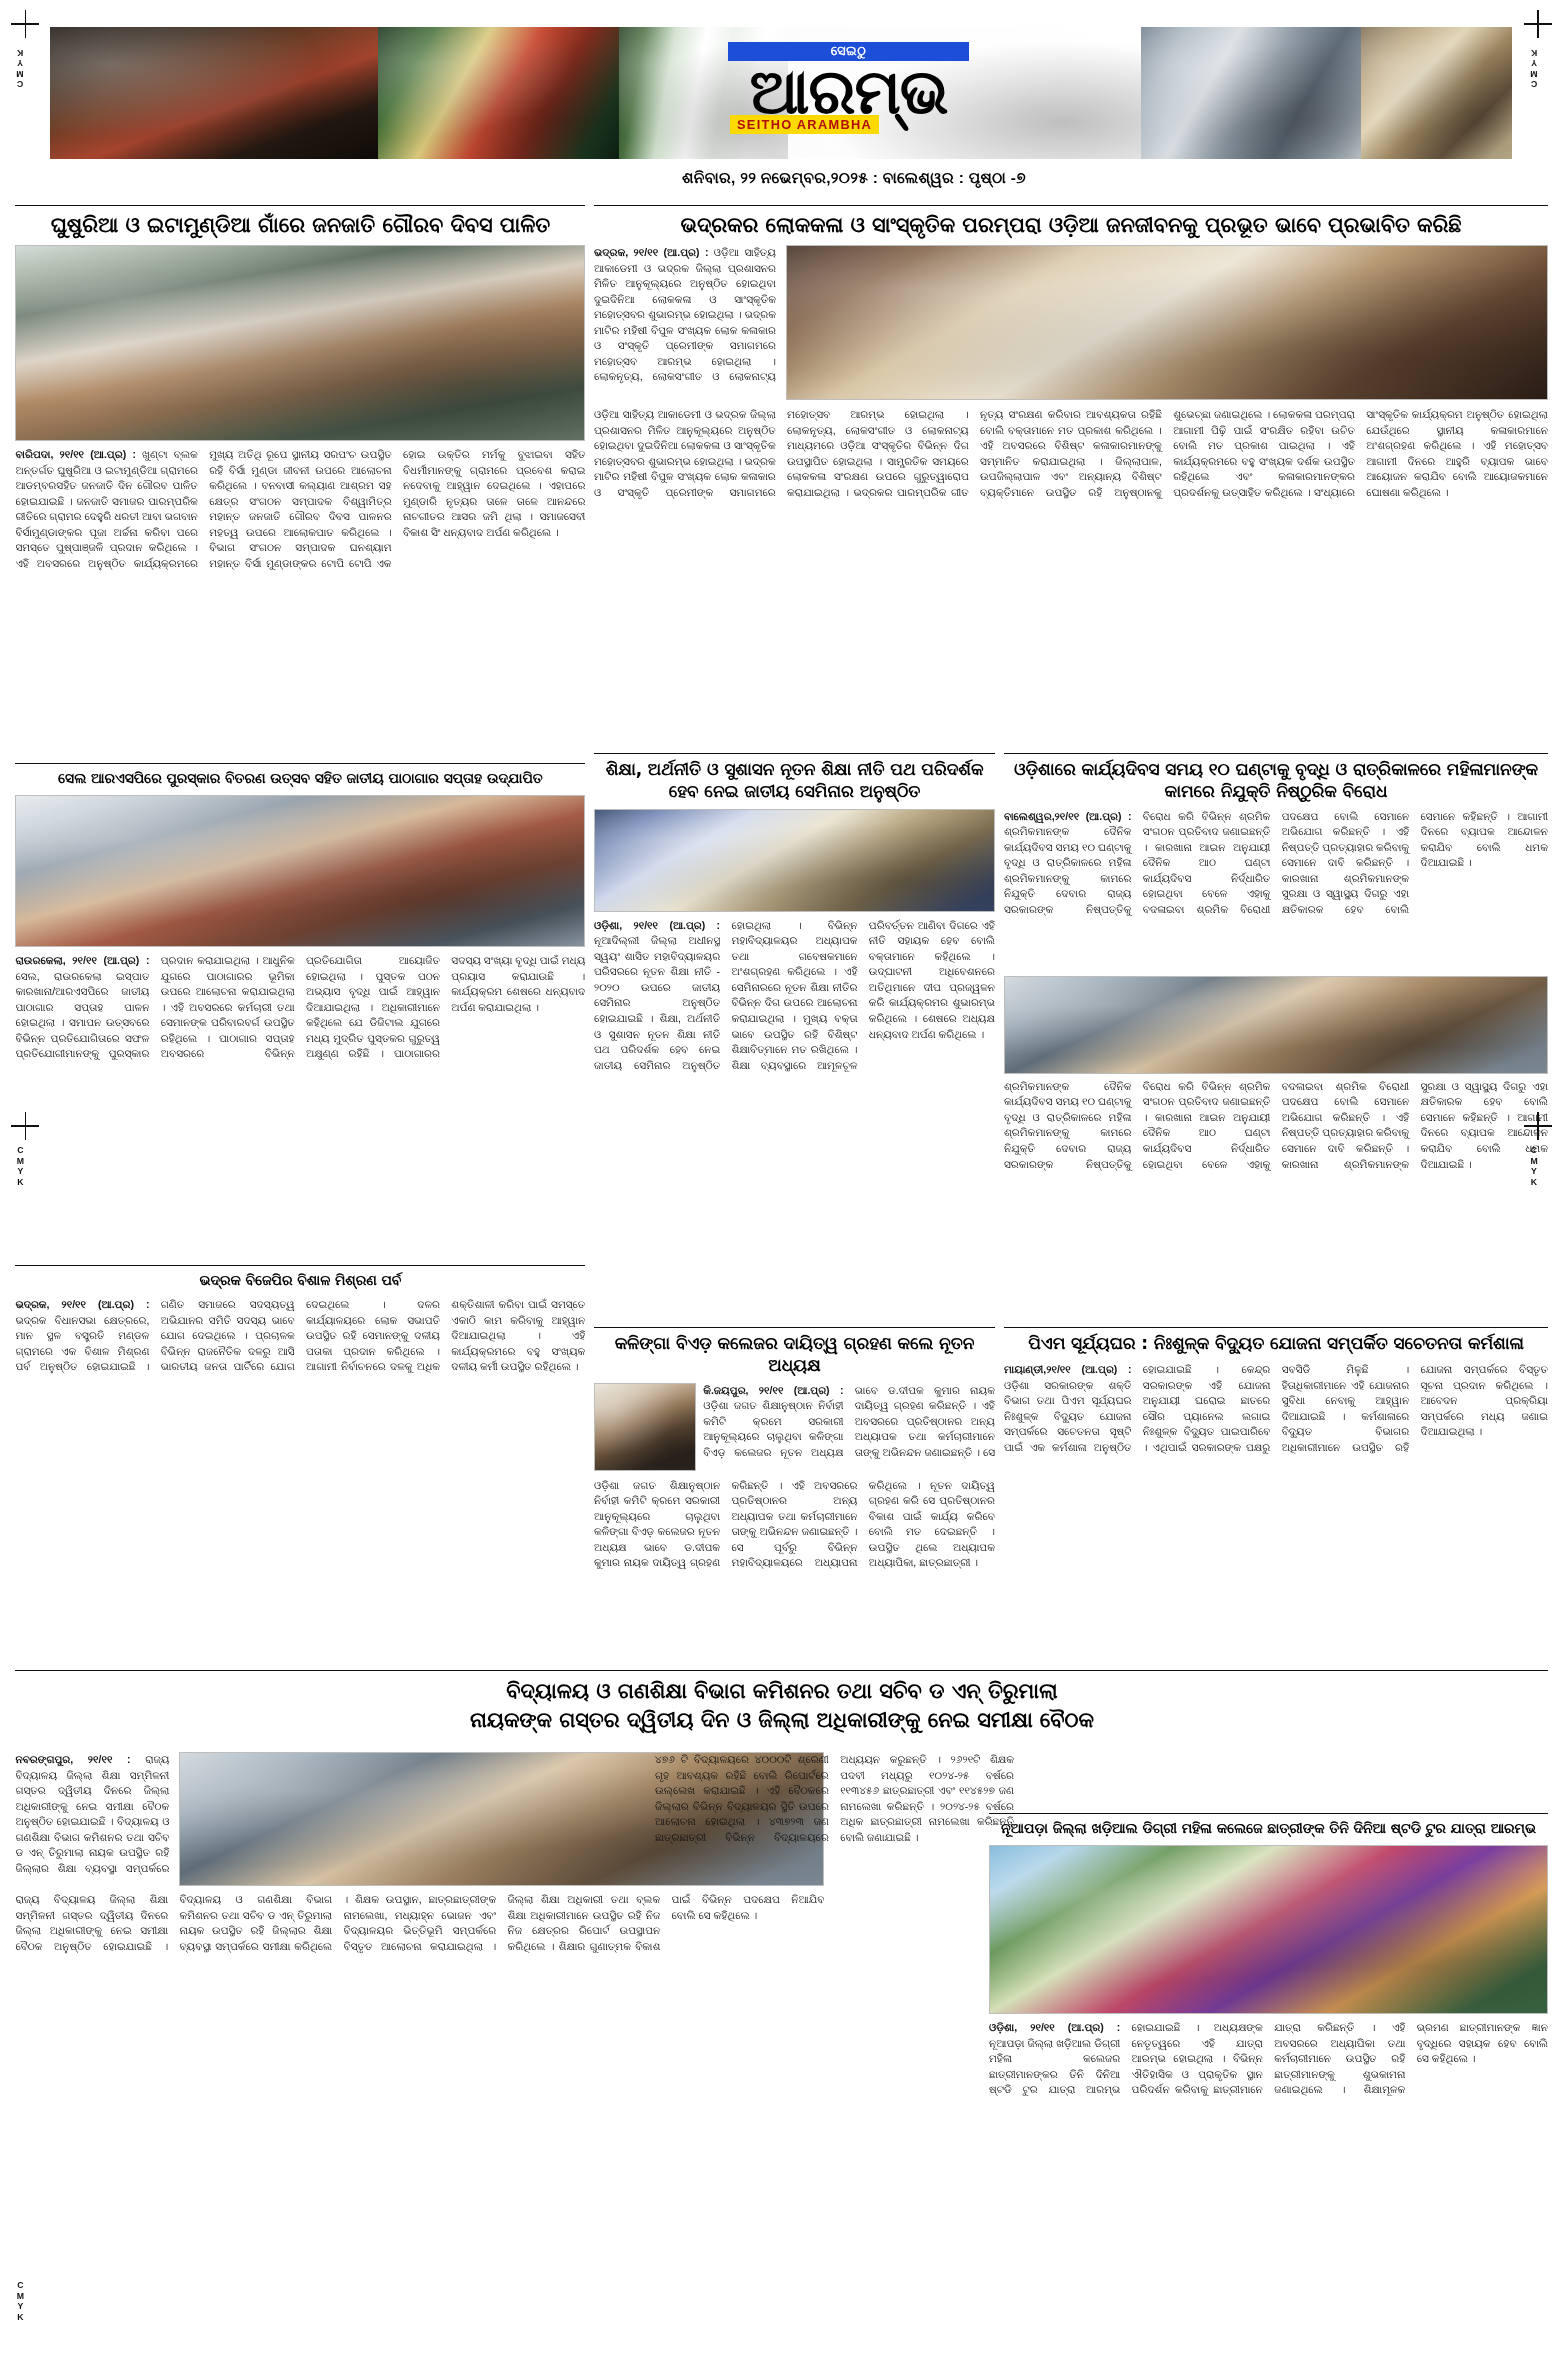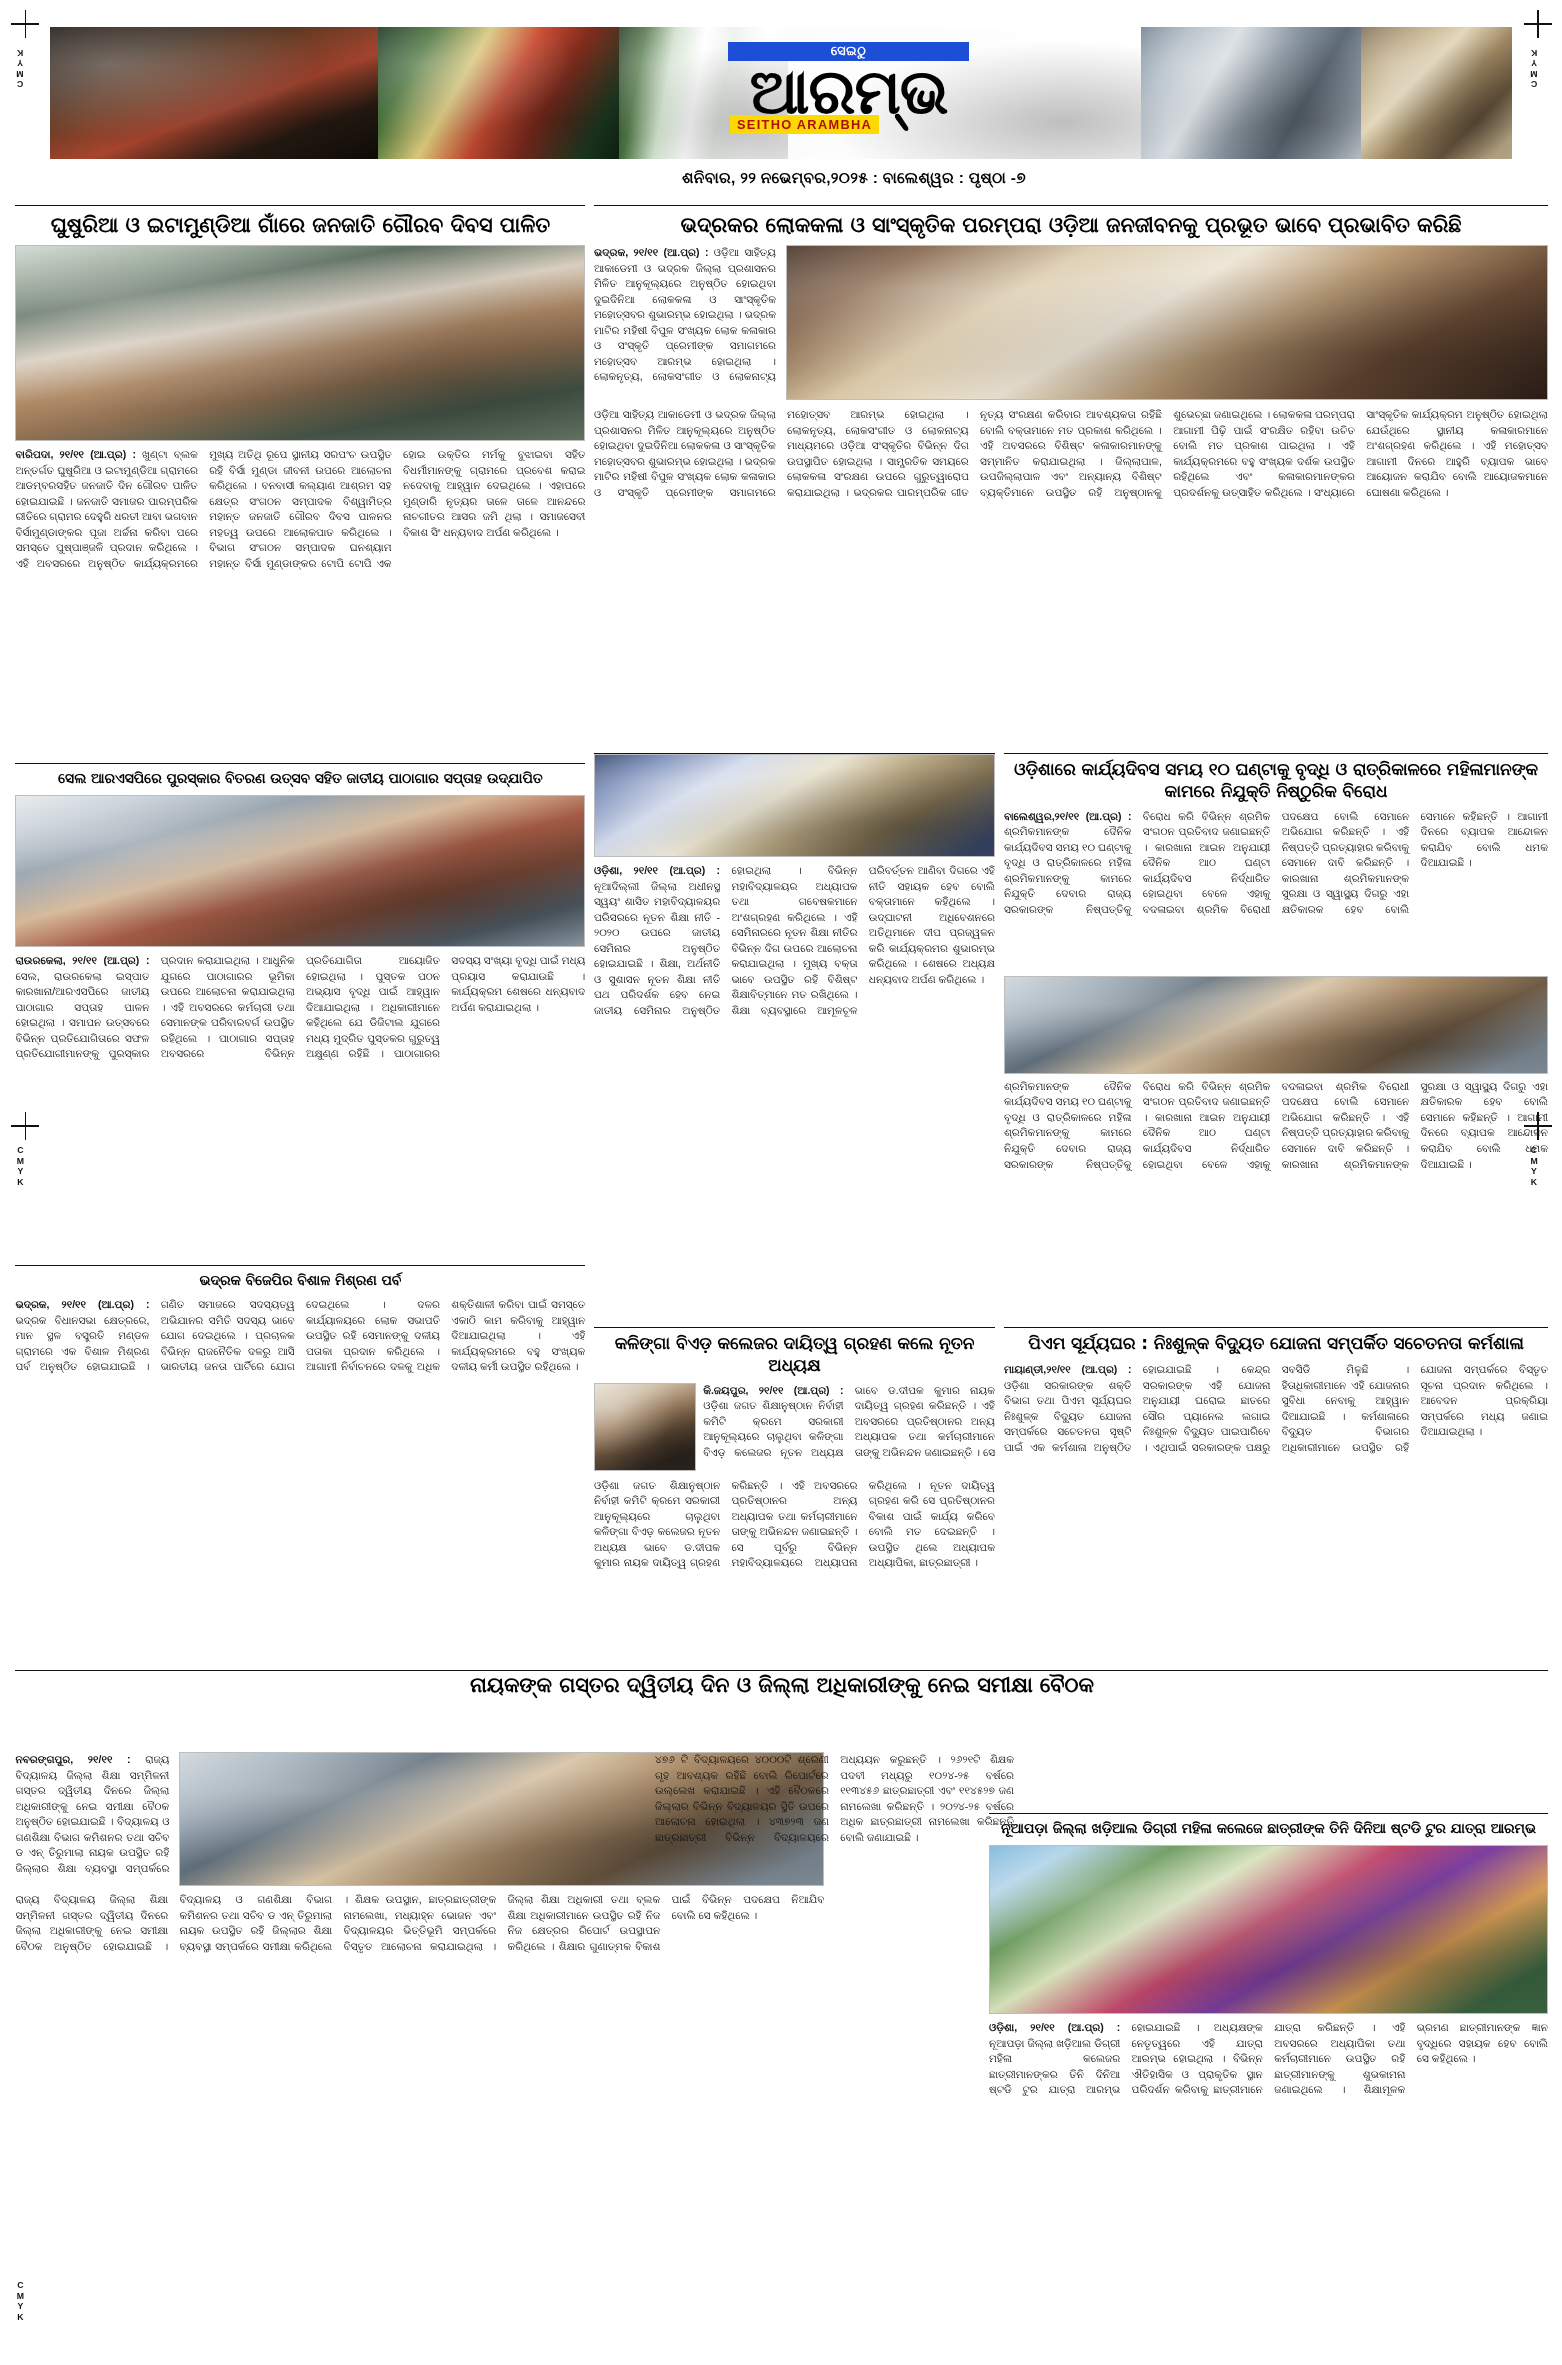--- a/index.html
+++ b/index.html
@@ -197,20 +197,21 @@
     <div class="hl hl-lg" style="padding:6.1px 2px 7.2px;">ସେଲ ଆରଏସପିରେ ପୁରସ୍କାର ବିତରଣ ଉତ୍ସବ ସହିତ ଜାତୀୟ ପାଠାଗାର ସପ୍ତାହ ଉଦ୍‌ଯାପିତ</div>
     <div class="imgbox ph p-group2" style="height:152px;"></div>
     <div class="body-cols" style="column-count:4; margin-top:6.1px; height:264px; overflow:hidden;">
       <p><span class="lead">ରାଉରକେଲା, ୨୧/୧୧ (ଆ.ପ୍ର) :</span>
          <span>ସେଲ, ରାଉରକେଲା ଇସ୍ପାତ କାରଖାନା/ଆରଏସପିରେ ଜାତୀୟ ପାଠାଗାର ସପ୍ତାହ ପାଳନ ହୋଇଥିଲା । ସମାପନ ଉତ୍ସବରେ ବିଭିନ୍ନ ପ୍ରତିଯୋଗିତାରେ ସଫଳ ପ୍ରତିଯୋଗୀମାନଙ୍କୁ ପୁରସ୍କାର ପ୍ରଦାନ କରାଯାଇଥିଲା । ଆଧୁନିକ ଯୁଗରେ ପାଠାଗାରର ଭୂମିକା ଉପରେ ଆଲୋଚନା କରାଯାଇଥିଲା । ଏହି ଅବସରରେ କର୍ମଚାରୀ ତଥା ସେମାନଙ୍କ ପରିବାରବର୍ଗ ଉପସ୍ଥିତ ରହିଥିଲେ । ପାଠାଗାର ସପ୍ତାହ ଅବସରରେ ବିଭିନ୍ନ ପ୍ରତିଯୋଗିତା ଆୟୋଜିତ ହୋଇଥିଲା । ପୁସ୍ତକ ପଠନ ଅଭ୍ୟାସ ବୃଦ୍ଧି ପାଇଁ ଆହ୍ୱାନ ଦିଆଯାଇଥିଲା । ଅଧିକାରୀମାନେ କହିଥିଲେ ଯେ ଡିଜିଟାଲ ଯୁଗରେ ମଧ୍ୟ ମୁଦ୍ରିତ ପୁସ୍ତକର ଗୁରୁତ୍ୱ ଅକ୍ଷୁଣ୍ଣ ରହିଛି । ପାଠାଗାରର ସଦସ୍ୟ ସଂଖ୍ୟା ବୃଦ୍ଧି ପାଇଁ ମଧ୍ୟ ପ୍ରୟାସ କରାଯାଉଛି । କାର୍ଯ୍ୟକ୍ରମ ଶେଷରେ ଧନ୍ୟବାଦ ଅର୍ପଣ କରାଯାଇଥିଲା ।</span></p>
     </div>
   </div>
 
   <div class="block" style="left:594px;top:753px;width:401px;">
     <div class="hr-thin"></div>
+    <div class="hl hl-md" style="padding:5.1px 1px 6.1px;">ଶିକ୍ଷା, ଅର୍ଥନୀତି ଓ ସୁଶାସନ ନୂତନ ଶିକ୍ଷା ନୀତି ପଥ ପରିଦର୍ଶକ ହେବ ନେଇ ଜାତୀୟ ସେମିନାର ଅନୁଷ୍ଠିତ</div>
     <div class="imgbox ph p-seminar" style="height:103px;"></div>
     <div class="body-cols" style="column-count:3; margin-top:6.1px; height:451px; overflow:hidden;">
       <p><span class="lead">ଓଡ଼ିଶା, ୨୧/୧୧ (ଆ.ପ୍ର) :</span>
          <span>ନୂଆଦିଲ୍ଲୀ ଜିଲ୍ଲା ଅଧୀନସ୍ଥ ସ୍ୱୟଂ ଶାସିତ ମହାବିଦ୍ୟାଳୟର ପରିସରରେ ନୂତନ ଶିକ୍ଷା ନୀତି - ୨୦୨୦ ଉପରେ ଜାତୀୟ ସେମିନାର ଅନୁଷ୍ଠିତ ହୋଇଯାଇଛି । ଶିକ୍ଷା, ଅର୍ଥନୀତି ଓ ସୁଶାସନ ନୂତନ ଶିକ୍ଷା ନୀତି ପଥ ପରିଦର୍ଶକ ହେବ ନେଇ ଜାତୀୟ ସେମିନାର ଅନୁଷ୍ଠିତ ହୋଇଥିଲା । ବିଭିନ୍ନ ମହାବିଦ୍ୟାଳୟର ଅଧ୍ୟାପକ ତଥା ଗବେଷକମାନେ ଅଂଶଗ୍ରହଣ କରିଥିଲେ । ଏହି ସେମିନାରରେ ନୂତନ ଶିକ୍ଷା ନୀତିର ବିଭିନ୍ନ ଦିଗ ଉପରେ ଆଲୋଚନା କରାଯାଇଥିଲା । ମୁଖ୍ୟ ବକ୍ତା ଭାବେ ଉପସ୍ଥିତ ରହି ବିଶିଷ୍ଟ ଶିକ୍ଷାବିତ୍‌ମାନେ ମତ ରଖିଥିଲେ । ଶିକ୍ଷା ବ୍ୟବସ୍ଥାରେ ଆମୂଳଚୂଳ ପରିବର୍ତ୍ତନ ଆଣିବା ଦିଗରେ ଏହି ନୀତି ସହାୟକ ହେବ ବୋଲି ବକ୍ତାମାନେ କହିଥିଲେ । ଉଦ୍‌ଘାଟନୀ ଅଧିବେଶନରେ ଅତିଥିମାନେ ଦୀପ ପ୍ରଜ୍ୱଳନ କରି କାର୍ଯ୍ୟକ୍ରମର ଶୁଭାରମ୍ଭ କରିଥିଲେ । ଶେଷରେ ଅଧ୍ୟକ୍ଷ ଧନ୍ୟବାଦ ଅର୍ପଣ କରିଥିଲେ ।</span></p>
     </div>
   </div>
 
   <div class="block" style="left:1004px;top:753px;width:544px;">
     <div class="hr-thin"></div>
     <div class="hl hl-md" style="padding:5.1px 1px 6.1px;">ଓଡ଼ିଶାରେ କାର୍ଯ୍ୟଦିବସ ସମୟ ୧୦ ଘଣ୍ଟାକୁ ବୃଦ୍ଧି ଓ ରାତ୍ରିକାଳରେ ମହିଳାମାନଙ୍କ କାମରେ ନିଯୁକ୍ତି ନିଷ୍ଠୁରିକ ବିରୋଧ</div>
@@ -256,20 +257,21 @@
     <div class="hr-thin"></div>
     <div class="hl hl-md" style="padding:5.1px 1px 7.2px;">ପିଏମ ସୂର୍ଯ୍ୟଘର : ନିଃଶୁଳ୍କ ବିଦ୍ୟୁତ ଯୋଜନା ସମ୍ପର୍କିତ ସଚେତନତା କର୍ମଶାଳା</div>
     <div class="body-cols" style="column-count:4; height:307px; overflow:hidden;">
       <p><span class="lead">ମାୟାଣ୍ଡୀ,୨୧/୧୧ (ଆ.ପ୍ର) :</span>
          <span>ଓଡ଼ିଶା ସରକାରଙ୍କ ଶକ୍ତି ବିଭାଗ ତଥା ପିଏମ ସୂର୍ଯ୍ୟଘର ନିଃଶୁଳ୍କ ବିଦ୍ୟୁତ ଯୋଜନା ସମ୍ପର୍କରେ ସଚେତନତା ସୃଷ୍ଟି ପାଇଁ ଏକ କର୍ମଶାଳା ଅନୁଷ୍ଠିତ ହୋଇଯାଇଛି । କେନ୍ଦ୍ର ସରକାରଙ୍କ ଏହି ଯୋଜନା ଅନୁଯାୟୀ ଘରୋଇ ଛାତରେ ସୌର ପ୍ୟାନେଲ ଲଗାଇ ନିଃଶୁଳ୍କ ବିଦ୍ୟୁତ ପାଇପାରିବେ । ଏଥିପାଇଁ ସରକାରଙ୍କ ପକ୍ଷରୁ ସବସିଡି ମିଳୁଛି । ହିତାଧିକାରୀମାନେ ଏହି ଯୋଜନାର ସୁବିଧା ନେବାକୁ ଆହ୍ୱାନ ଦିଆଯାଇଛି । କର୍ମଶାଳାରେ ବିଦ୍ୟୁତ ବିଭାଗର ଅଧିକାରୀମାନେ ଉପସ୍ଥିତ ରହି ଯୋଜନା ସମ୍ପର୍କରେ ବିସ୍ତୃତ ସୂଚନା ପ୍ରଦାନ କରିଥିଲେ । ଆବେଦନ ପ୍ରକ୍ରିୟା ସମ୍ପର୍କରେ ମଧ୍ୟ ଜଣାଇ ଦିଆଯାଇଥିଲା ।</span></p>
     </div>
   </div>
 
   <div class="block" style="left:15.4px;top:1670px;width:1533px;">
     <div class="hr-thin"></div>
+    <div class="hl hl-xl" style="padding:7.2px 2px 1px;">ବିଦ୍ୟାଳୟ ଓ ଗଣଶିକ୍ଷା ବିଭାଗ କମିଶନର ତଥା ସଚିବ ଡ ଏନ୍ ତିରୁମାଲା</div>
     <div class="hl hl-xl" style="padding:1px 2px 7.2px;">ନାୟକଙ୍କ ଗସ୍ତର ଦ୍ୱିତୀୟ ଦିନ ଓ ଜିଲ୍ଲା ଅଧିକାରୀଙ୍କୁ ନେଇ ସମୀକ୍ଷା ବୈଠକ</div>
   </div>
 
   <div class="block" style="left:15.4px;top:1752px;width:809px;">
     <div style="display:flex;gap:9.2px;">
       <div style="flex:0 0 154px;">
         <div class="body-cols" style="column-count:1;height:133px;overflow:hidden;">
           <p><span class="lead">ନବରଙ୍ଗପୁର, ୨୧/୧୧ :</span>
              <span>ରାଜ୍ୟ ବିଦ୍ୟାଳୟ ଜିଲ୍ଲା ଶିକ୍ଷା ସମ୍ମିଳନୀ ଗସ୍ତର ଦ୍ୱିତୀୟ ଦିନରେ ଜିଲ୍ଲା ଅଧିକାରୀଙ୍କୁ ନେଇ ସମୀକ୍ଷା ବୈଠକ ଅନୁଷ୍ଠିତ ହୋଇଯାଇଛି । ବିଦ୍ୟାଳୟ ଓ ଗଣଶିକ୍ଷା ବିଭାଗ କମିଶନର ତଥା ସଚିବ ଡ ଏନ୍ ତିରୁମାଲା ନାୟକ ଉପସ୍ଥିତ ରହି ଜିଲ୍ଲାର ଶିକ୍ଷା ବ୍ୟବସ୍ଥା ସମ୍ପର୍କରେ ସମୀକ୍ଷା କରିଥିଲେ । ଶିକ୍ଷକ ଉପସ୍ଥାନ, ଛାତ୍ରଛାତ୍ରୀଙ୍କ ନାମଲେଖା, ମଧ୍ୟାହ୍ନ ଭୋଜନ ଏବଂ ବିଦ୍ୟାଳୟର ଭିତ୍ତିଭୂମି ସମ୍ପର୍କରେ ବିସ୍ତୃତ ଆଲୋଚନା କରାଯାଇଥିଲା । ଜିଲ୍ଲା ଶିକ୍ଷା ଅଧିକାରୀ ତଥା ବ୍ଲକ ଶିକ୍ଷା ଅଧିକାରୀମାନେ ଉପସ୍ଥିତ ରହି ନିଜ ନିଜ କ୍ଷେତ୍ରର ରିପୋର୍ଟ ଉପସ୍ଥାପନ କରିଥିଲେ । ଶିକ୍ଷାର ଗୁଣାତ୍ମକ ବିକାଶ ପାଇଁ ବିଭିନ୍ନ ପଦକ୍ଷେପ ନିଆଯିବ ବୋଲି ସେ କହିଥିଲେ ।</span></p>
         </div>

